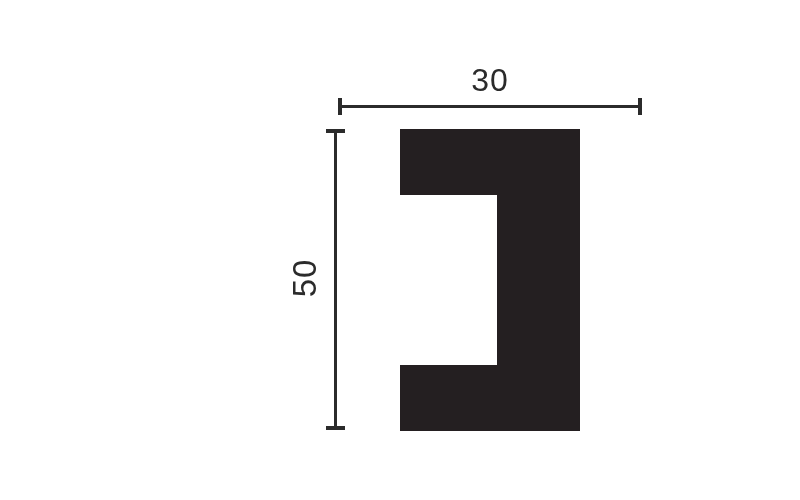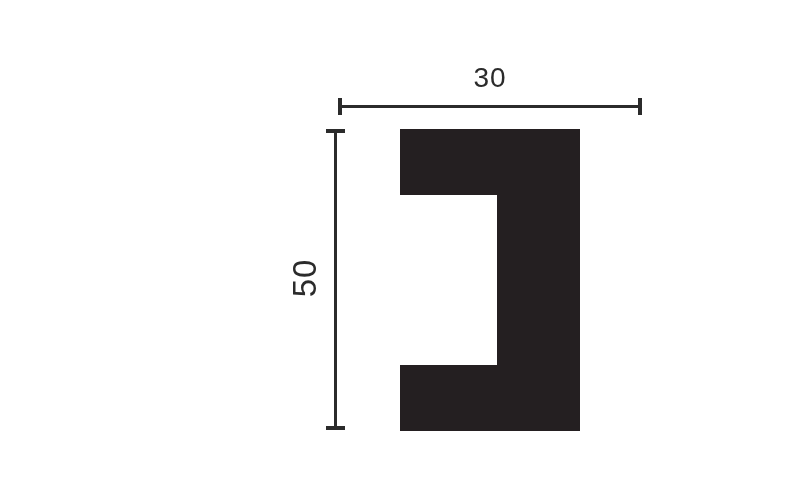--- a/index.html
+++ b/index.html
@@ -65,21 +65,21 @@
     position: absolute;
     color: var(--color-text, #2b2b2b);
     letter-spacing: 1px;
     line-height: 1;
     text-align: center;
     user-select: none;
   }
   .dim-label.width {
     left: 430px; top: 64px;
     width: 120px;
-    font-size: 28px;
+    font-size: 32px;
   }
   .dim-label.height {
     left: 255px; top: 261px;
     width: 100px; height: 34px;
     font-size: 33px;
     transform: rotate(-90deg);
   }
 </style>
 </head>
 <body>

